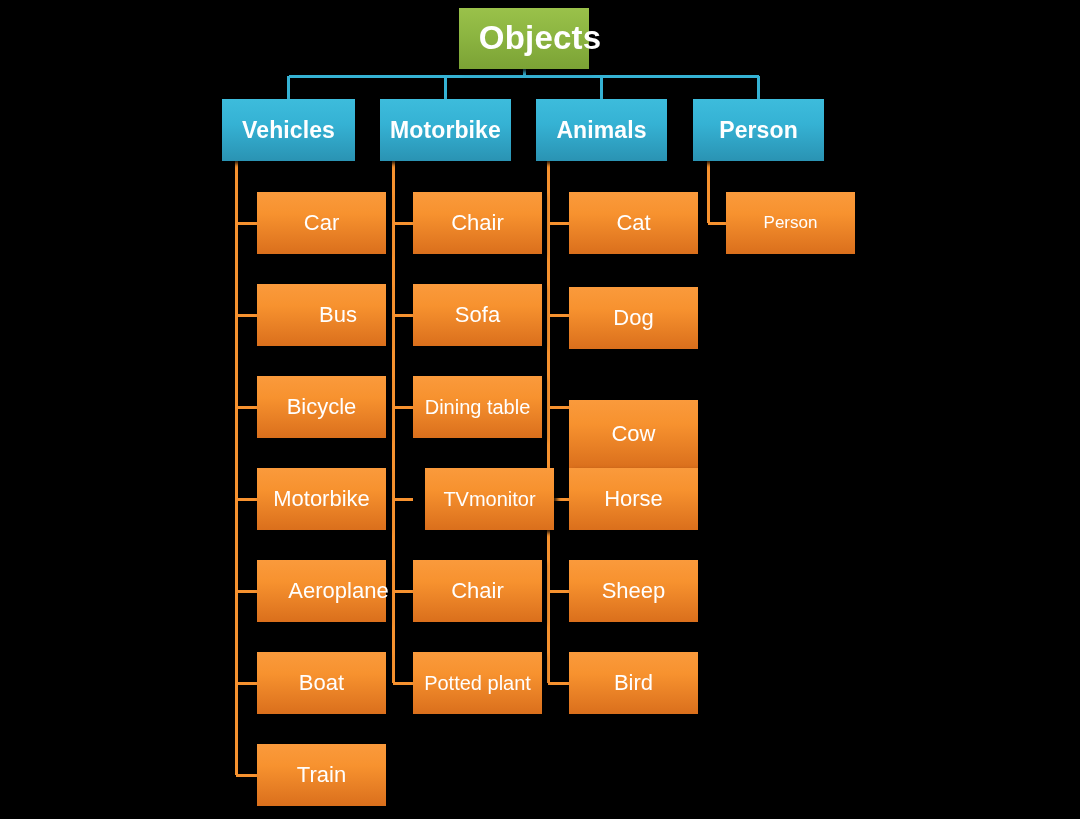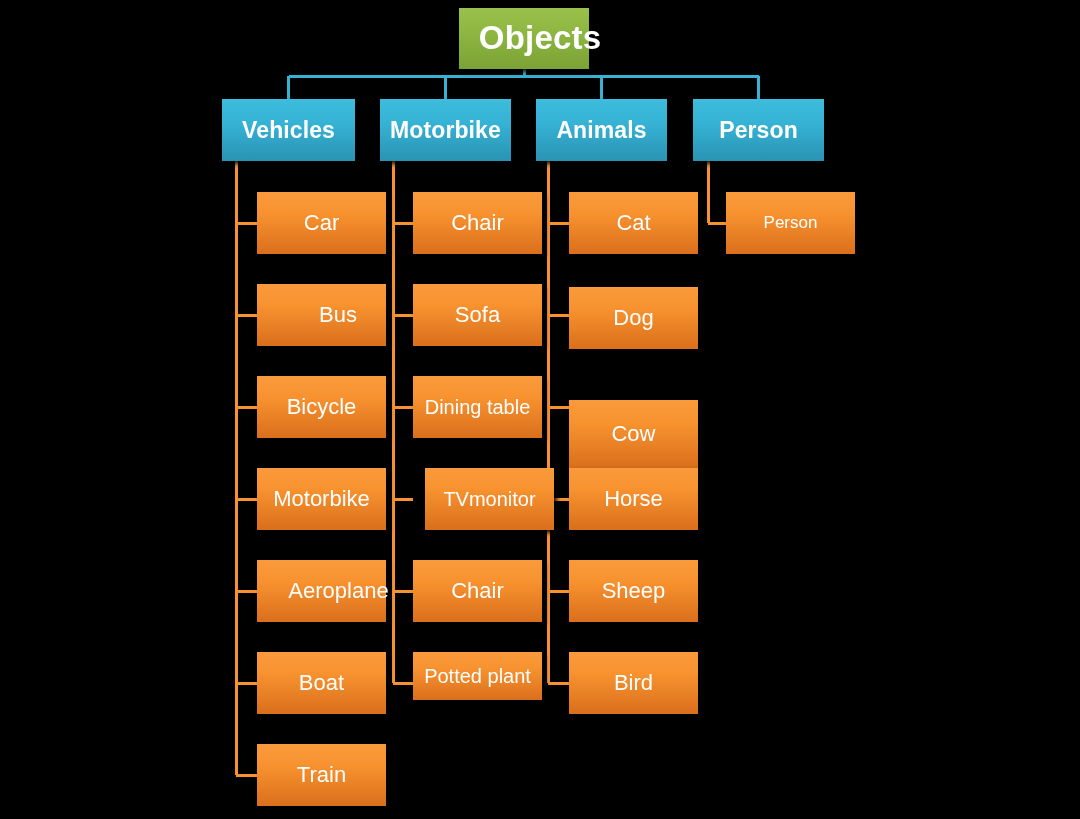--- a/index.html
+++ b/index.html
@@ -122,21 +122,21 @@
       <div class="node leaf" style="left: 257px; top: 376px; width: 129px; height: 62px;">Bicycle</div>
       <div class="node leaf" style="left: 257px; top: 468px; width: 129px; height: 62px;">Motorbike</div>
       <div class="node leaf" style="left: 257px; top: 560px; width: 129px; height: 62px; padding-left: 34px;">Aeroplane</div>
       <div class="node leaf" style="left: 257px; top: 652px; width: 129px; height: 62px;">Boat</div>
       <div class="node leaf" style="left: 257px; top: 744px; width: 129px; height: 62px;">Train</div>
       <div class="node leaf" style="left: 413px; top: 192px; width: 129px; height: 62px;">Chair</div>
       <div class="node leaf" style="left: 413px; top: 284px; width: 129px; height: 62px;">Sofa</div>
       <div class="node leaf tight" style="left: 413px; top: 376px; width: 129px; height: 62px;">Dining table</div>
       <div class="node leaf tight" style="left: 425px; top: 468px; width: 129px; height: 62px;">TVmonitor</div>
       <div class="node leaf" style="left: 413px; top: 560px; width: 129px; height: 62px;">Chair</div>
-      <div class="node leaf tight" style="left: 413px; top: 652px; width: 129px; height: 48px;">Potted plant</div>
+      <div class="node leaf tight" style="left: 413px; top: 652px; width: 129px; height: 62px;">Potted plant</div>
       <div class="node leaf" style="left: 569px; top: 192px; width: 129px; height: 62px;">Cat</div>
       <div class="node leaf" style="left: 569px; top: 276px; width: 129px; height: 62px; margin-top: 11px;">Dog</div>
       <div class="node leaf" style="left: 569px; top: 376px; width: 129px; height: 68px; margin-top: 24px;">Cow</div>
       <div class="node leaf" style="left: 569px; top: 468px; width: 129px; height: 62px;">Horse</div>
       <div class="node leaf" style="left: 569px; top: 560px; width: 129px; height: 62px;">Sheep</div>
       <div class="node leaf" style="left: 569px; top: 652px; width: 129px; height: 62px;">Bird</div>
       <div class="node leaf small" style="left: 726px; top: 192px; width: 129px; height: 62px;">Person</div>
     </div>
 
 </div>

